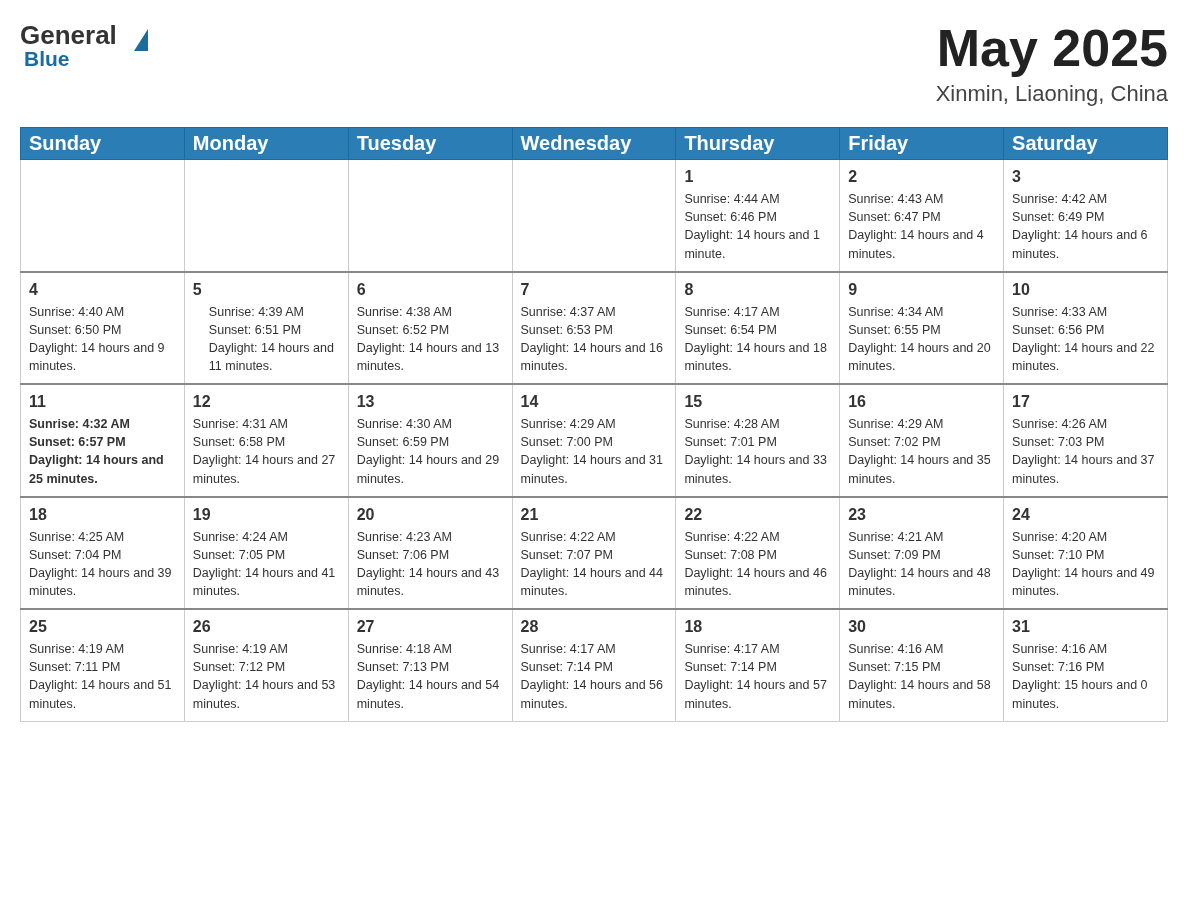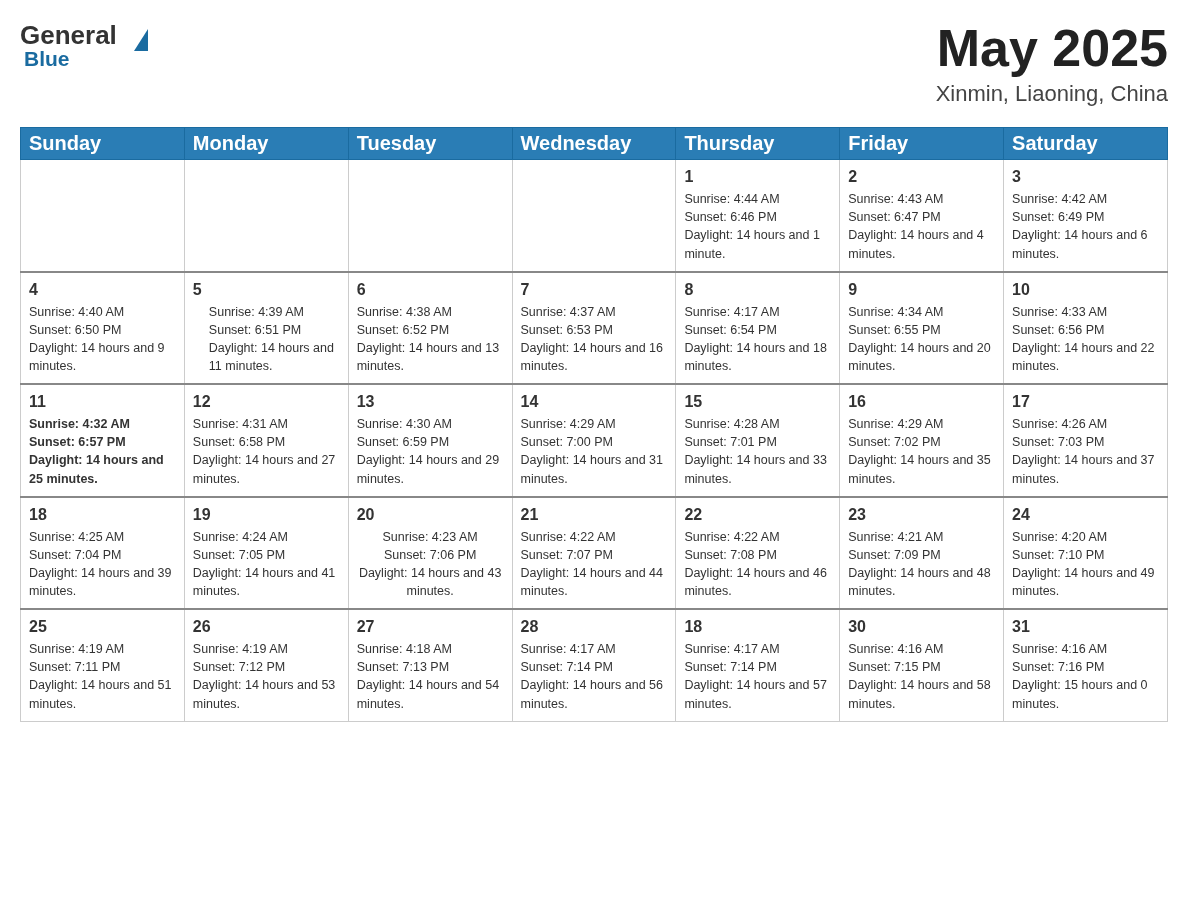--- a/index.html
+++ b/index.html
@@ -255,21 +255,21 @@
 Daylight: 14 hours and 39 minutes.</div>
         </td>
         <td>
           <span class="day-number">19</span>
           <div class="day-info" style="white-space: pre-line;">Sunrise: 4:24 AM
 Sunset: 7:05 PM
 Daylight: 14 hours and 41 minutes.</div>
         </td>
         <td>
           <span class="day-number">20</span>
-          <div class="day-info" style="white-space: pre-line; text-align: center;">Sunrise: 4:23 AM
+          <div class="day-info" style="white-space: pre-line;">Sunrise: 4:23 AM
 Sunset: 7:06 PM
 Daylight: 14 hours and 43 minutes.</div>
         </td>
         <td>
           <span class="day-number">21</span>
           <div class="day-info" style="white-space: pre-line;">Sunrise: 4:22 AM
 Sunset: 7:07 PM
 Daylight: 14 hours and 44 minutes.</div>
         </td>
         <td>

